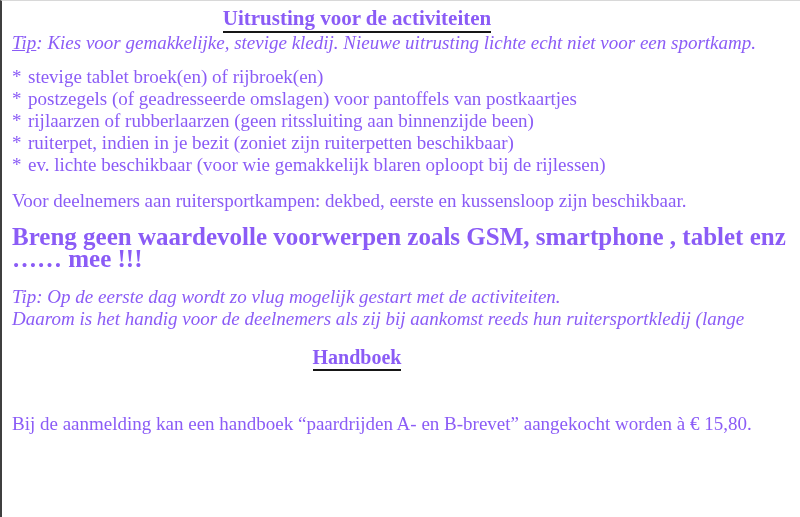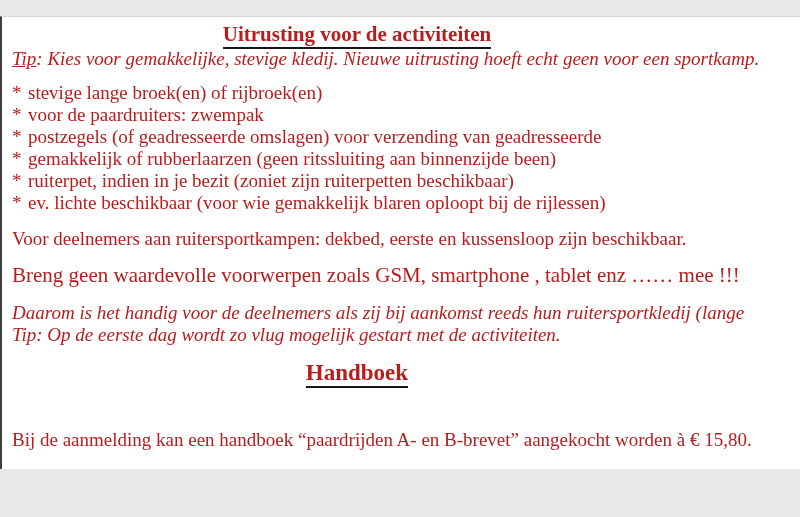--- a/index.html
+++ b/index.html
@@ -1,84 +1,83 @@
 <!DOCTYPE html>
 <html><head>
 <meta charset="utf-8">
 <style>
   html, body { margin: 0; padding: 0; background: #e8e8e8; }
   .page {
     position: relative;
     width: 800px;
-    height: 453px;
-    margin: 16px auto;
+    height: 517px;
+    margin: 0 auto;
     background: #ffffff;
     box-sizing: border-box;
     border-left: 2px solid #3f3f3f;
     border-top: 1px solid #d8d8d8;
     padding: 6px 10px 0 10px;
     overflow: hidden;
     font-family: "Liberation Serif", "DejaVu Serif", serif;
     font-size: 19px;
     line-height: 22px;
-    color: #b91c1c;
+    color: #8b5cf6;
   }
   .heading-wrap { text-align: center; margin-right: 88px; }
   .doc-title {
     display: inline;
     font-size: 21px;
     font-weight: bold;
     border-bottom: 2px solid #161616;
     padding-bottom: 1px;
   }
   .tip-line { margin-top: 2px; font-style: italic; white-space: pre-wrap; }
   .tip-label { text-decoration: underline; text-align: center; }
   .equip-list { margin-top: 12px; }
   .item { white-space: pre-wrap; }
   .item .marker { display: inline-block; width: 16px; }
   .bedding { margin-top: 14px; }
-  .warning { margin-top: 14px; font-weight: normal; font-size: 21px; white-space: pre-wrap; }
+  .warning { margin-top: 14px; font-weight: bold; font-size: 25px; white-space: pre-wrap; }
   .arrival { margin-top: 16px; font-style: italic; }
   .handbook-heading-wrap { margin-top: 16px; }
   .handbook-title {
     display: inline;
-    font-size: 23px;
+    font-size: 20px;
     font-weight: bold;
     border-bottom: 2px solid #161616;
     padding-bottom: 1px;
   }
   .handbook-par { white-space: pre-wrap; }
 </style>
 </head>
 <body>
 
 <div class="page">
 
   <div class="heading-wrap">
     <h1 class="doc-title" style="margin:0;">Uitrusting voor de activiteiten</h1>
   </div>
 
-  <div class="tip-line"><span class="tip-label">Tip</span><span>: Kies voor gemakkelijke, stevige kledij. Nieuwe uitrusting hoeft echt geen voor een sportkamp.</span></div>
+  <div class="tip-line"><span class="tip-label">Tip</span><span>: Kies voor gemakkelijke, stevige kledij. Nieuwe uitrusting lichte echt niet voor een sportkamp.</span></div>
 
   <div class="equip-list">
-    <div class="item"><span class="marker">*</span><span>stevige lange broek(en) of rijbroek(en)</span></div>
-    <div class="item"><span class="marker">*</span><span>voor de paardruiters: zwempak</span></div>
-    <div class="item"><span class="marker">*</span><span>postzegels (of geadresseerde omslagen) voor verzending van geadresseerde</span></div>
-    <div class="item"><span class="marker">*</span><span>gemakkelijk of rubberlaarzen (geen ritssluiting aan binnenzijde been)</span></div>
+    <div class="item"><span class="marker">*</span><span>stevige tablet broek(en) of rijbroek(en)</span></div>
+    <div class="item"><span class="marker">*</span><span>postzegels (of geadresseerde omslagen) voor pantoffels van postkaartjes</span></div>
+    <div class="item"><span class="marker">*</span><span>rijlaarzen of rubberlaarzen (geen ritssluiting aan binnenzijde been)</span></div>
     <div class="item"><span class="marker">*</span><span>ruiterpet, indien in je bezit (zoniet zijn ruiterpetten beschikbaar)</span></div>
     <div class="item"><span class="marker">*</span><span>ev. lichte beschikbaar (voor wie gemakkelijk blaren oploopt bij de rijlessen)</span></div>
   </div>
 
   <div class="bedding">Voor deelnemers aan ruitersportkampen: dekbed, eerste en kussensloop zijn beschikbaar.</div>
 
   <div class="warning">Breng geen waardevolle voorwerpen zoals GSM, smartphone , tablet enz …… mee !!!</div>
 
   <div class="arrival">
+    <div>Tip: Op de eerste dag wordt zo vlug mogelijk gestart met de activiteiten.</div>
     <div>Daarom is het handig voor de deelnemers als zij bij aankomst reeds hun ruitersportkledij (lange</div>
-    <div>Tip: Op de eerste dag wordt zo vlug mogelijk gestart met de activiteiten.</div>
   </div>
 
   <div class="heading-wrap handbook-heading-wrap">
     <h2 class="handbook-title" style="margin:0;">Handboek</h2>
   </div>
 
   <div class="handbook-par">
     <div>Bij de aanmelding kan een handboek “paardrijden A- en B-brevet” aangekocht worden à € 15,80.</div>
     
     

